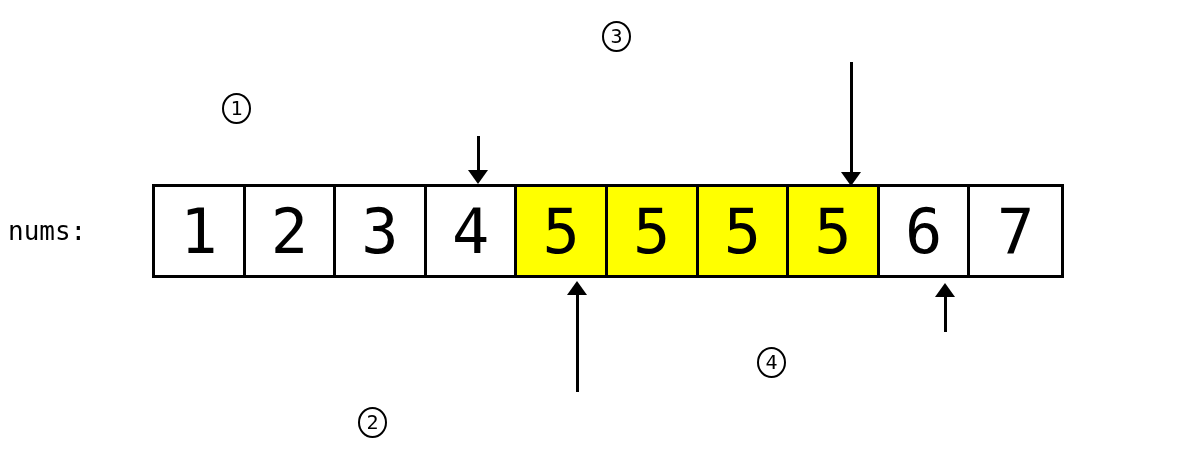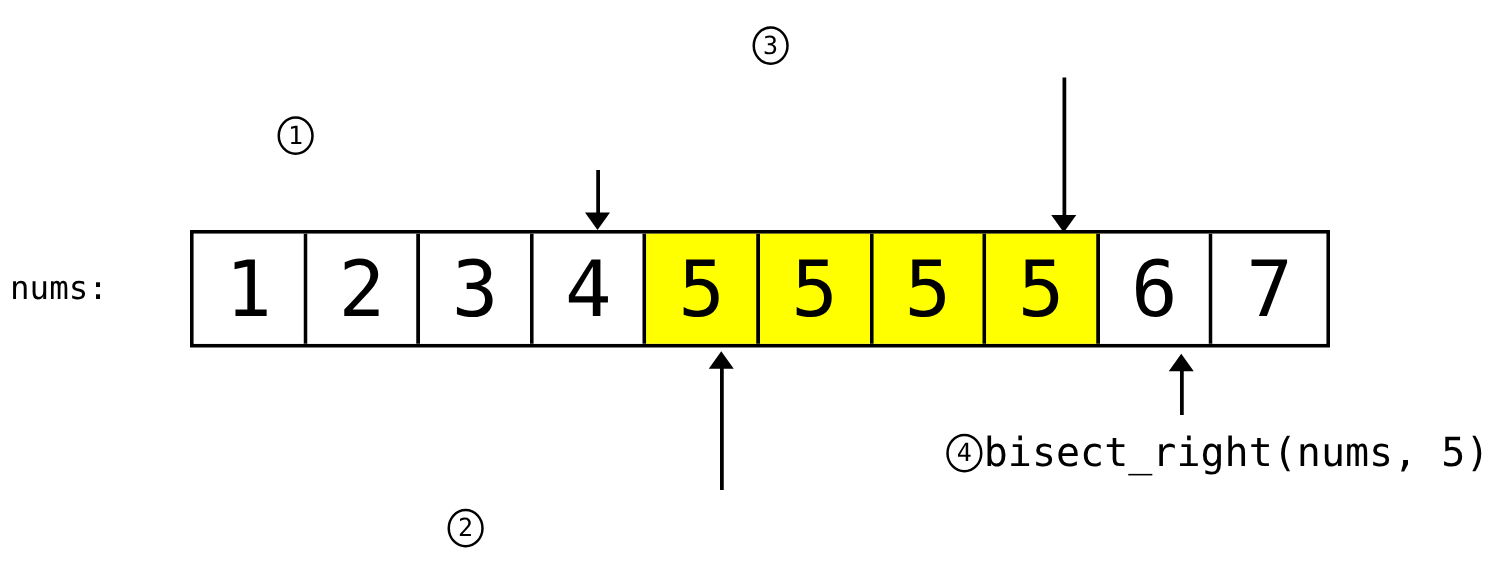--- a/index.html
+++ b/index.html
@@ -142,20 +142,20 @@
     <div class="line"></div>
     <div class="head"></div>
   </div>
 
   <div class="arrow up" id="arrow-4">
     <div class="line"></div>
     <div class="head"></div>
   </div>
 
   <div class="ann" id="ann-4">
-    <span class="badge">4</span><span>bisect_right(nums, 5)</span>
+    <span class="badge">4</span>
   </div>
 
   <div class="ann" id="ann-2">
     <span class="badge">2</span>
   </div>
 
 </div>
 
 </body></html>

